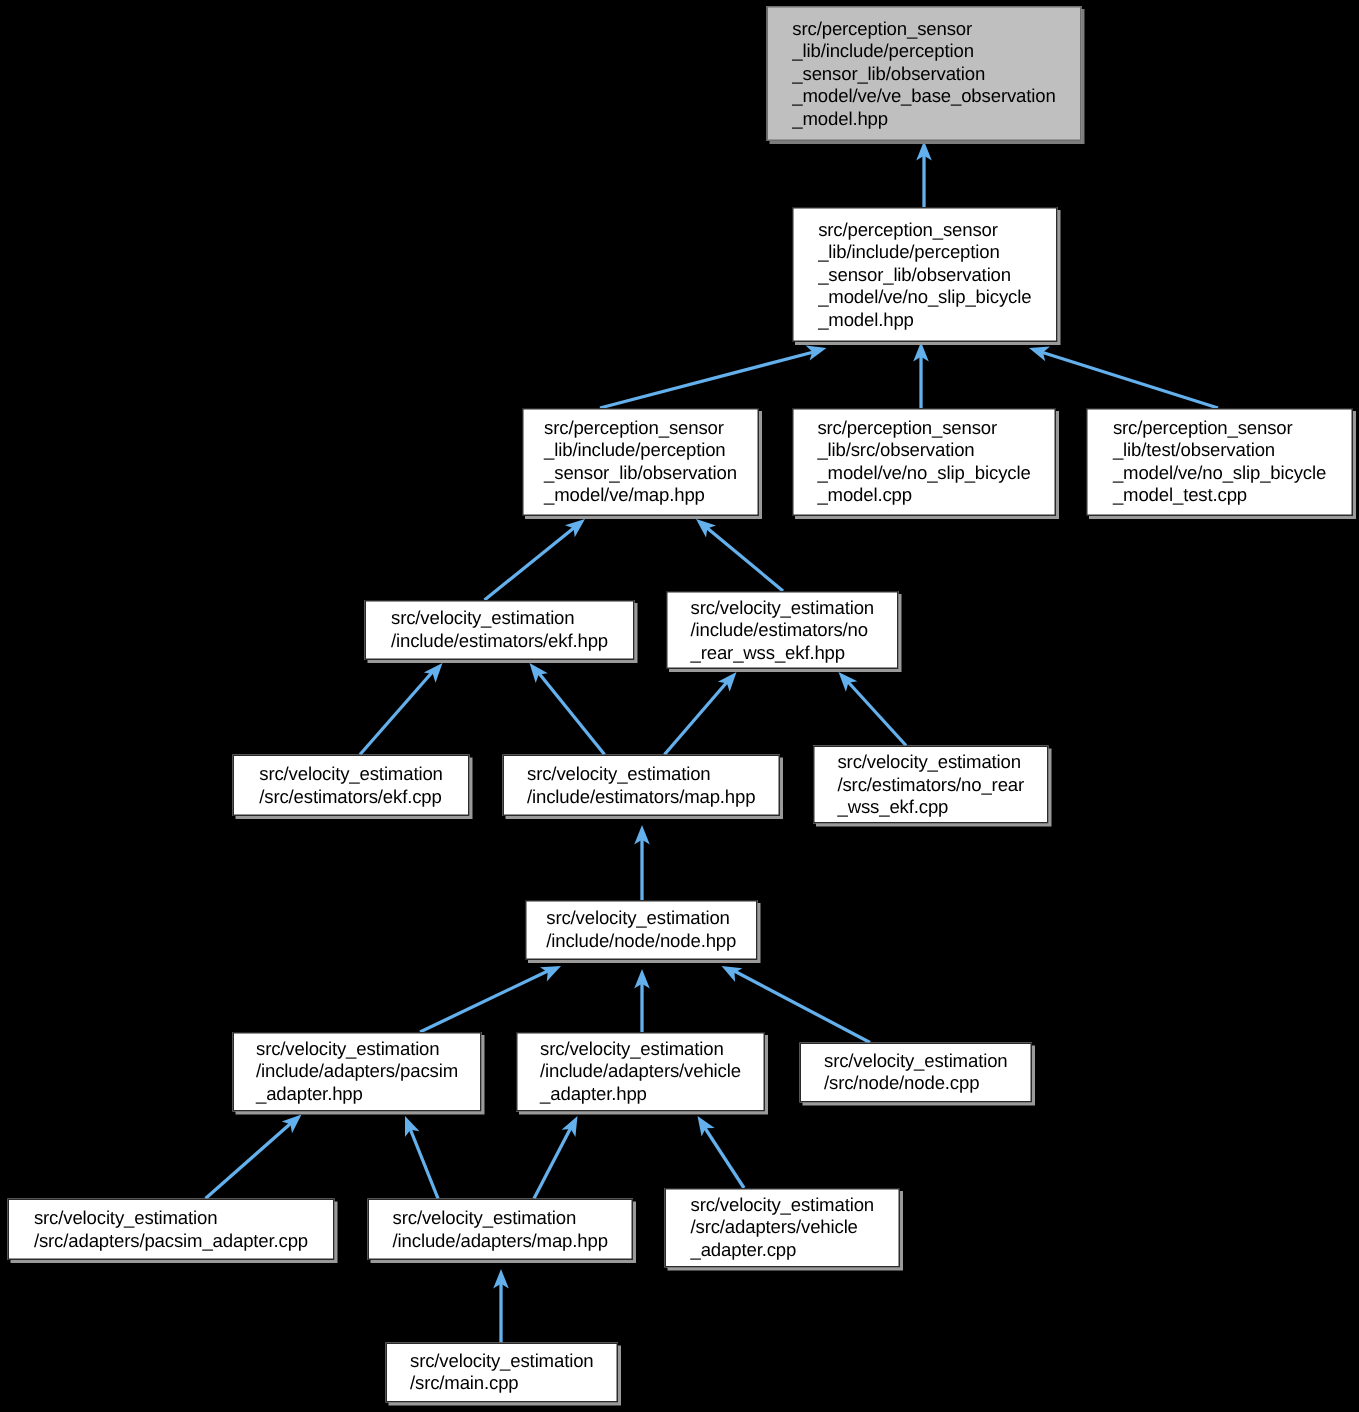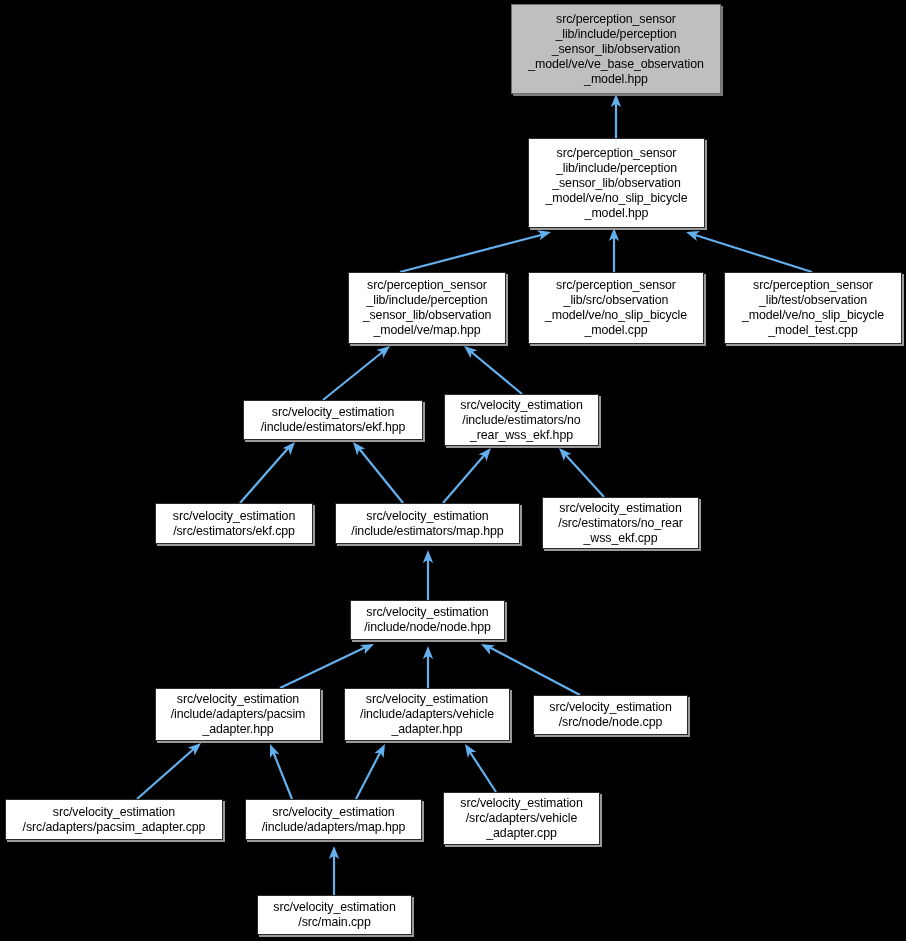--- a/index.html
+++ b/index.html
@@ -24,21 +24,20 @@
   }
   .node {
     position: absolute;
     box-sizing: border-box;
     background: #ffffff;
     border: 1px solid #2b2b2b;
     box-shadow: 2px 2px 0 0 #9a9a9a;
     display: flex;
     align-items: center;
     justify-content: center;
-    text-align: center;
     color: #000000;
     font-size: 12.4px;
     line-height: 15px;
     letter-spacing: -0.1px;
     white-space: pre-line;
     padding: 1px 3px;
     z-index: 3;
   }
   .node.root {
     background: #bfbfbf;

